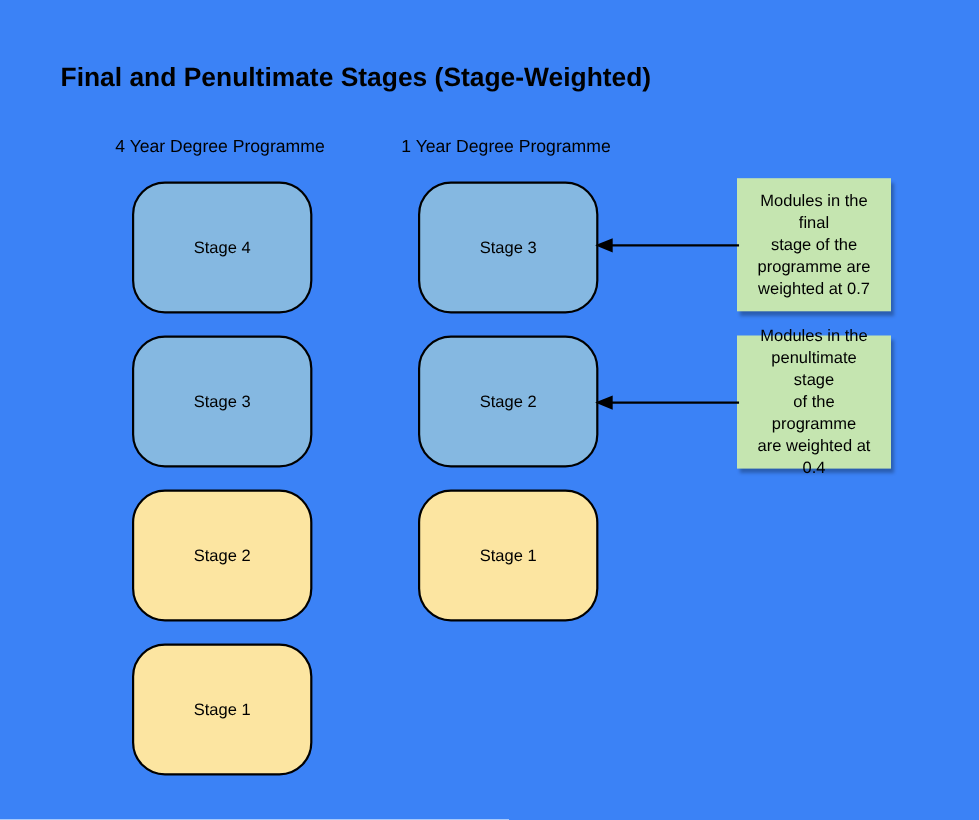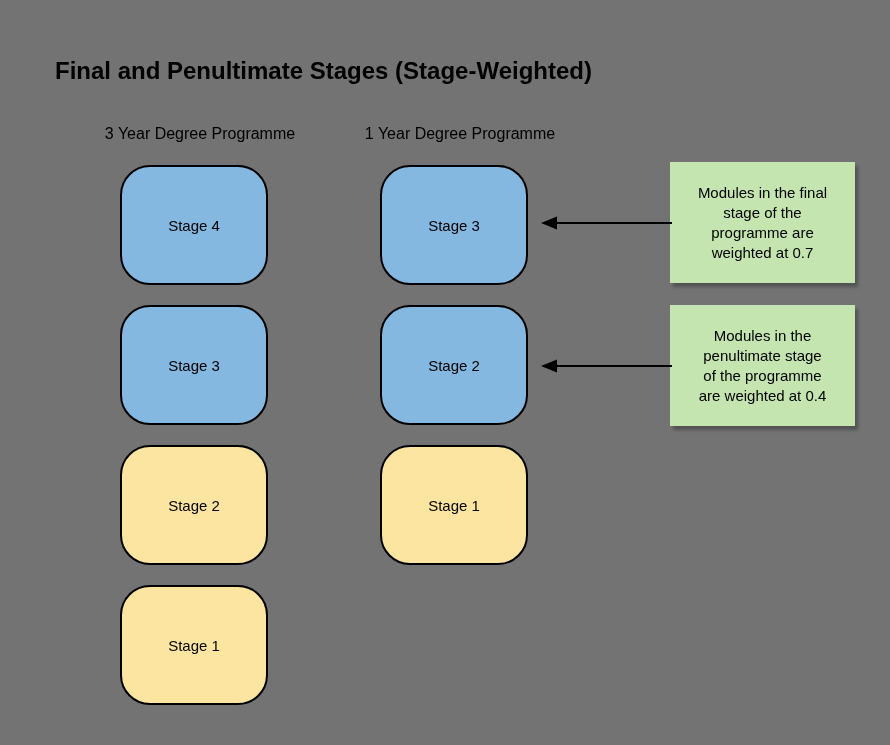--- a/index.html
+++ b/index.html
@@ -6,21 +6,21 @@
     margin: 0;
     padding: 0;
     background: #ffffff;
     font-family: "Liberation Sans", sans-serif;
     color: #000;
   }
   .canvas {
     position: relative;
     width: 890px;
     height: 745px;
-    background: #737373;
+    background: #3b82f6;
     overflow: hidden;
   }
   .diagram-title {
     position: absolute;
     left: 55px;
     top: 57px;
     margin: 0;
     font-size: 24px;
     font-weight: bold;
     line-height: 28px;
@@ -33,41 +33,41 @@
     text-align: center;
     font-size: 16px;
     line-height: 19px;
     white-space: nowrap;
   }
   .col-header.col-1 { left: 40px; }
   .col-header.col-2 { left: 300px; }
 
   .stage-box {
     position: absolute;
-    width: 148px;
+    width: 164px;
     height: 120px;
     box-sizing: border-box;
     border: 2px solid #000;
     border-radius: 30px;
     display: flex;
     align-items: center;
     justify-content: center;
     font-size: 15px;
     background: #ffffff;
   }
   .stage-box.weighted { background: var(--final-stage-fill, #85b8e1); }
   .stage-box.unweighted { background: var(--other-stage-fill, #fce5a1); }
 
   .note {
     position: absolute;
     left: 670px;
-    width: 185px;
+    width: 140px;
     height: 121px;
     box-sizing: border-box;
-    padding: 6px 23px;
+    padding: 6px 11px;
     background: var(--note-fill, #c5e5b0);
     box-shadow: 3px 4px 3px rgba(0, 0, 0, 0.28);
     display: flex;
     align-items: center;
     justify-content: center;
     text-align: center;
     font-size: 15px;
     line-height: 20px;
     white-space: pre-line;
   }
@@ -76,21 +76,21 @@
     display: block;
   }
 </style>
 </head>
 <body>
 
 <div class="canvas">
 
   <h1 class="diagram-title">Final and Penultimate Stages (Stage-Weighted)</h1>
 
-  <div class="col-header col-1">3 Year Degree Programme</div>
+  <div class="col-header col-1">4 Year Degree Programme</div>
   <div class="col-header col-2">1 Year Degree Programme</div>
 
   <div class="stage-box weighted" style="left:120px; top:165px">Stage 4</div>
   <div class="stage-box weighted" style="left:120px; top:305px">Stage 3</div>
   <div class="stage-box unweighted" style="left:120px; top:445px">Stage 2</div>
   <div class="stage-box unweighted" style="left:120px; top:585px">Stage 1</div>
 
   <div class="stage-box weighted" style="left:380px; top:165px">Stage 3</div>
   <div class="stage-box weighted" style="left:380px; top:305px">Stage 2</div>
   <div class="stage-box unweighted" style="left:380px; top:445px">Stage 1</div>

